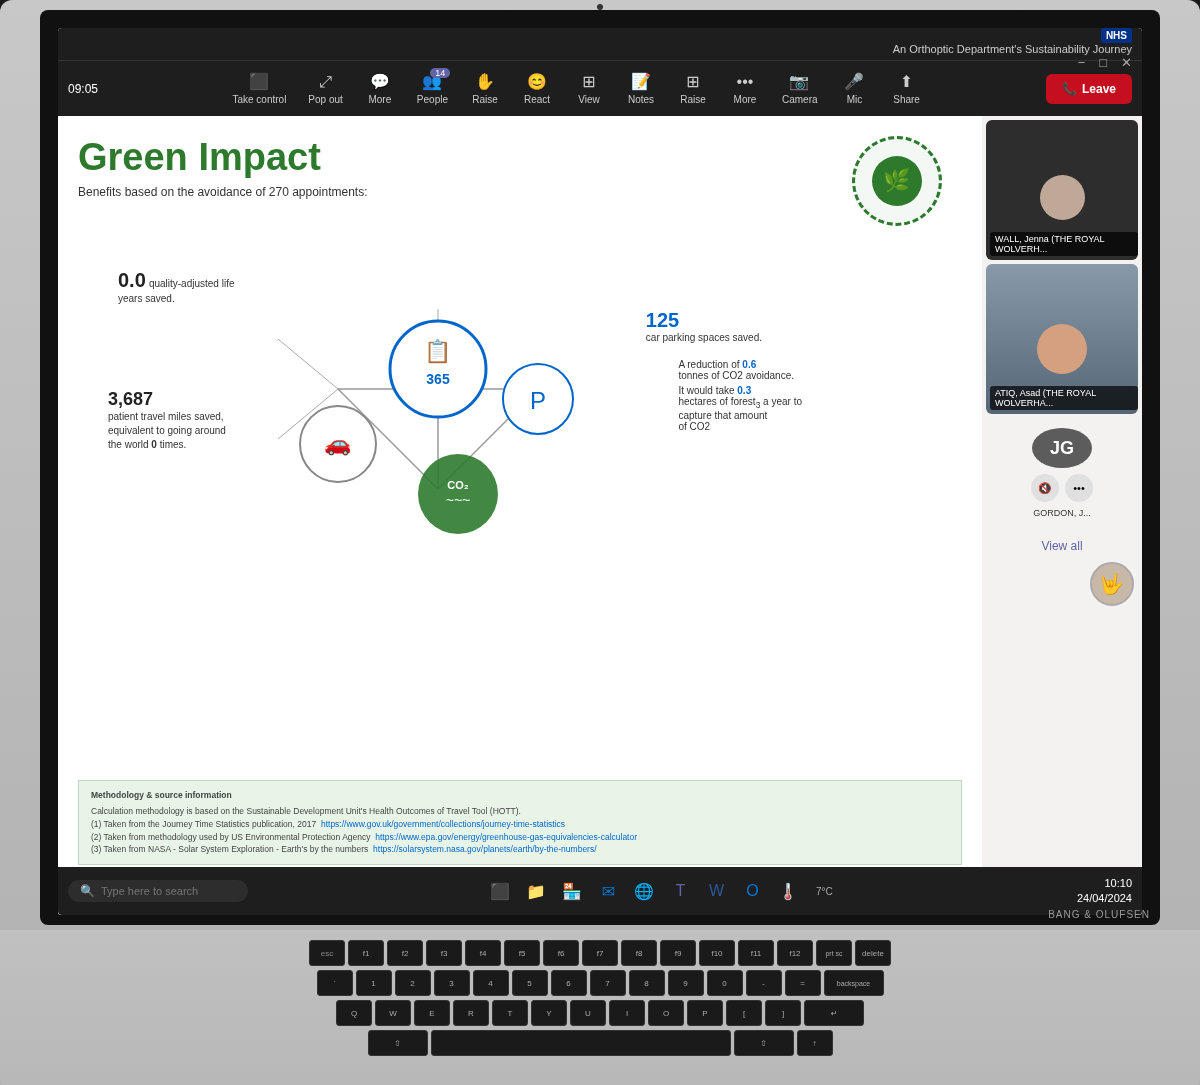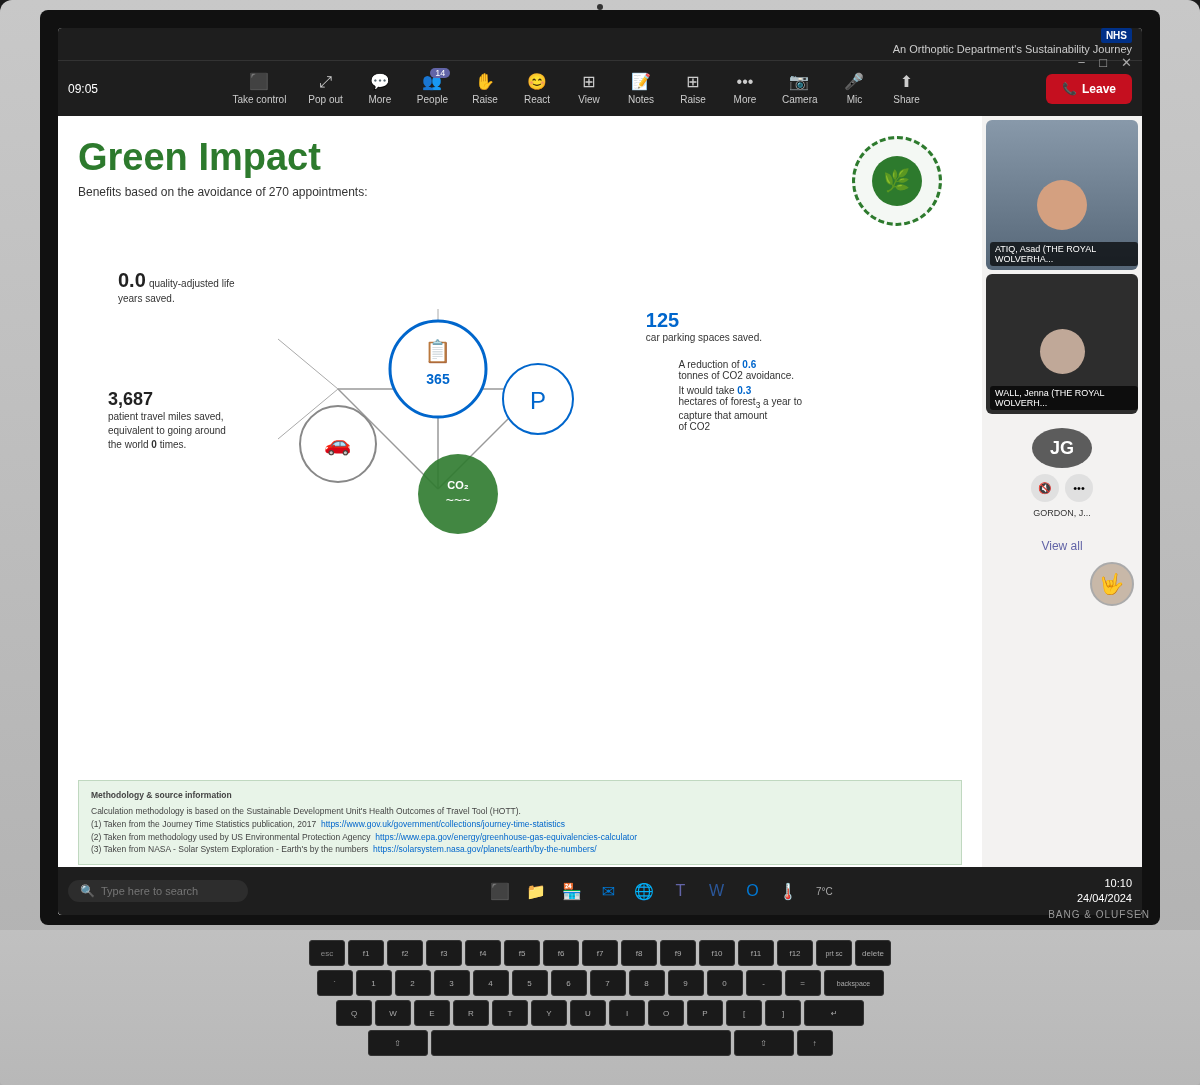--- a/index.html
+++ b/index.html
@@ -640,33 +640,33 @@
               <span>sad (THE ROYAL WOLVERHAMPTON NHS TRUST)</span>
               <span style="background:#555;padding:1px 7px;border-radius:3px;cursor:pointer;">−</span>
               <span style="background:#555;padding:1px 7px;border-radius:3px;cursor:pointer;">+</span>
             </div>
 
           </div>
         </div>
 
         <div class="participants-panel">
 
-          <div class="participant-video participant-video-large">
-            <div style="width:100%;height:100%;background:linear-gradient(180deg,#8899aa 0%,#556677 100%);display:flex;align-items:center;justify-content:center;">
-
-              <div style="width:50px;height:50px;background:#d4a080;border-radius:50%;margin-top:20px;"></div>
-            </div>
-            <div class="participant-name-tag">ATIQ, Asad (THE ROYAL WOLVERHA...</div>
-          </div>
-
           <div class="participant-video participant-video-medium">
             <div style="width:100%;height:100%;background:linear-gradient(180deg,#aab0b8 0%,#7080888 100%);display:flex;align-items:center;justify-content:center;">
               <div style="width:45px;height:45px;background:#c0a898;border-radius:50%;margin-top:15px;"></div>
             </div>
             <div class="participant-name-tag">WALL, Jenna (THE ROYAL WOLVERH...</div>
+          </div>
+
+          <div class="participant-video participant-video-large">
+            <div style="width:100%;height:100%;background:linear-gradient(180deg,#8899aa 0%,#556677 100%);display:flex;align-items:center;justify-content:center;">
+
+              <div style="width:50px;height:50px;background:#d4a080;border-radius:50%;margin-top:20px;"></div>
+            </div>
+            <div class="participant-name-tag">ATIQ, Asad (THE ROYAL WOLVERHA...</div>
           </div>
 
           <div class="participant-card">
             <div class="participant-avatar">JG</div>
             <div class="participant-controls">
               <div class="participant-ctrl-btn">🔇</div>
               <div class="participant-ctrl-btn">•••</div>
             </div>
             <div class="participant-card-name">GORDON, J...</div>
           </div>

